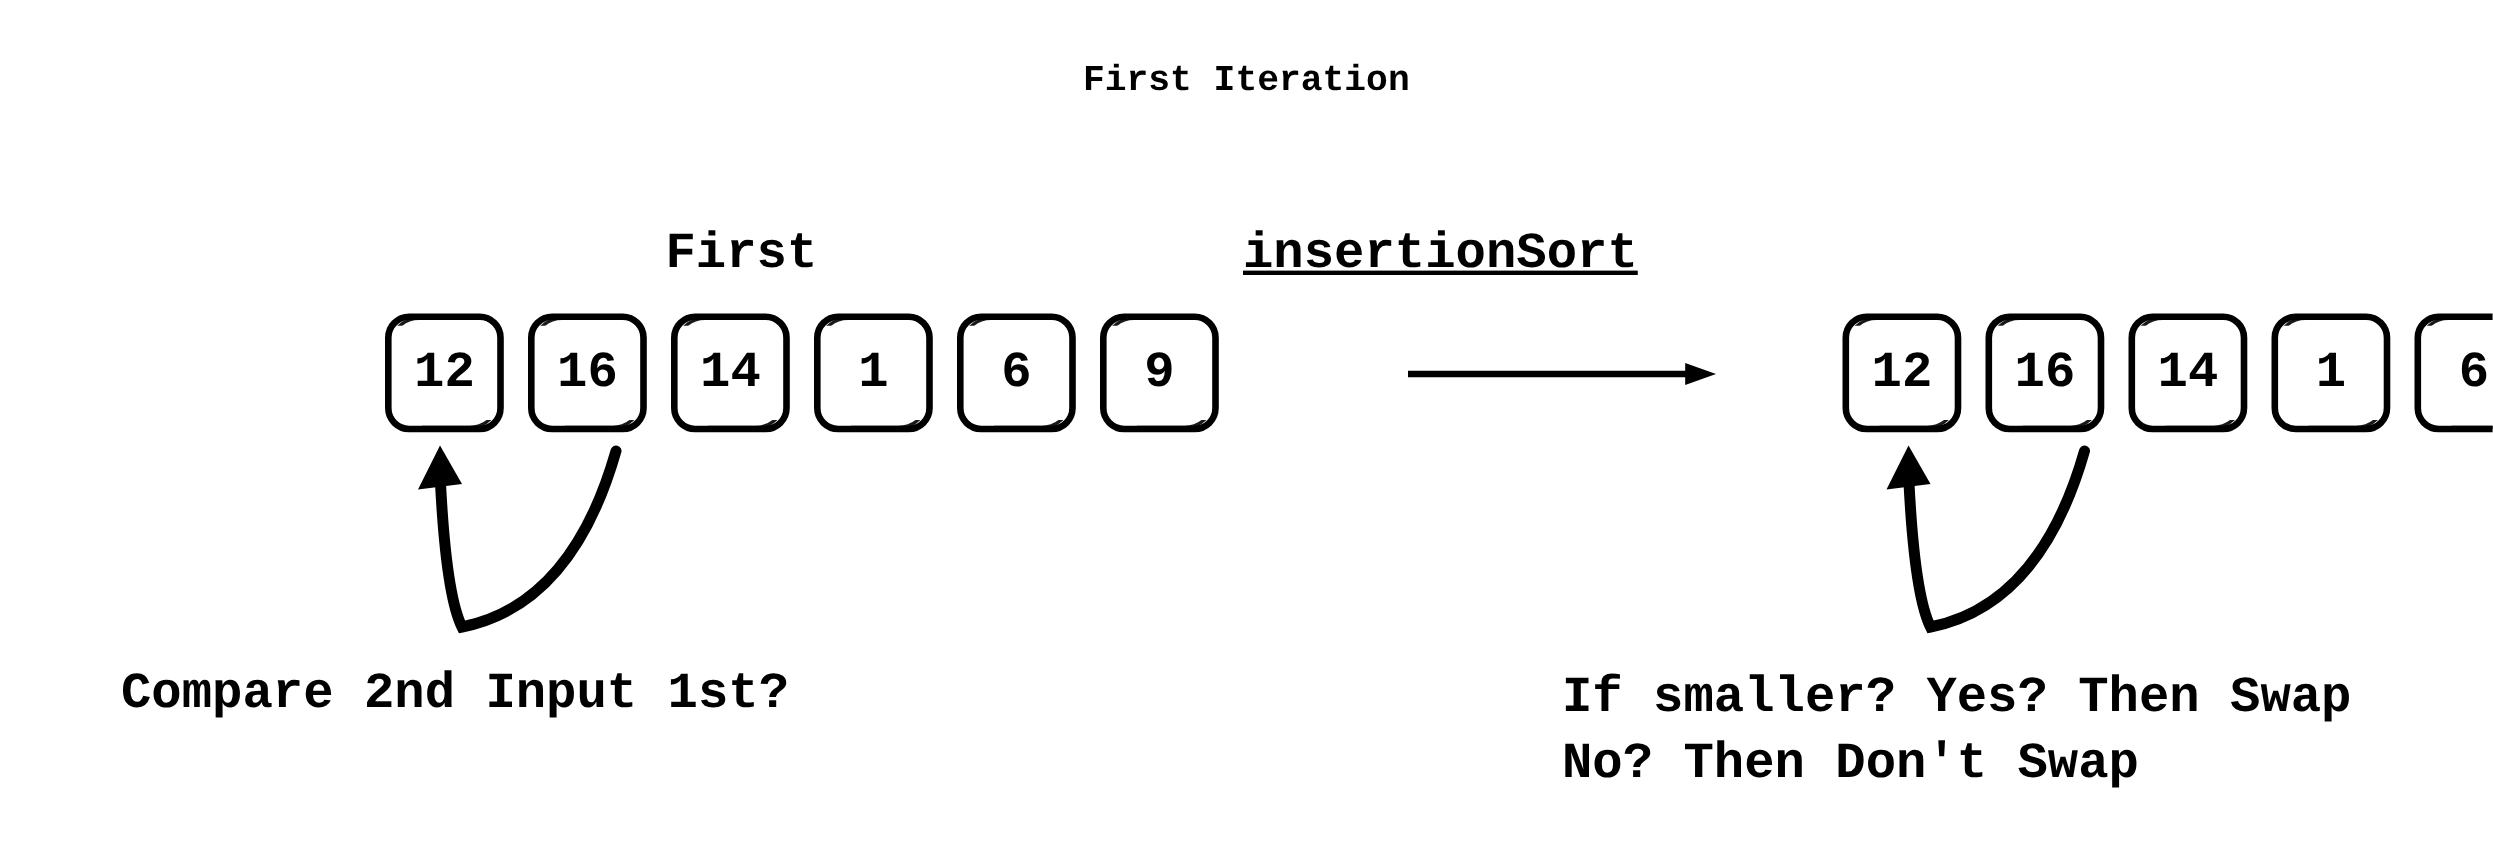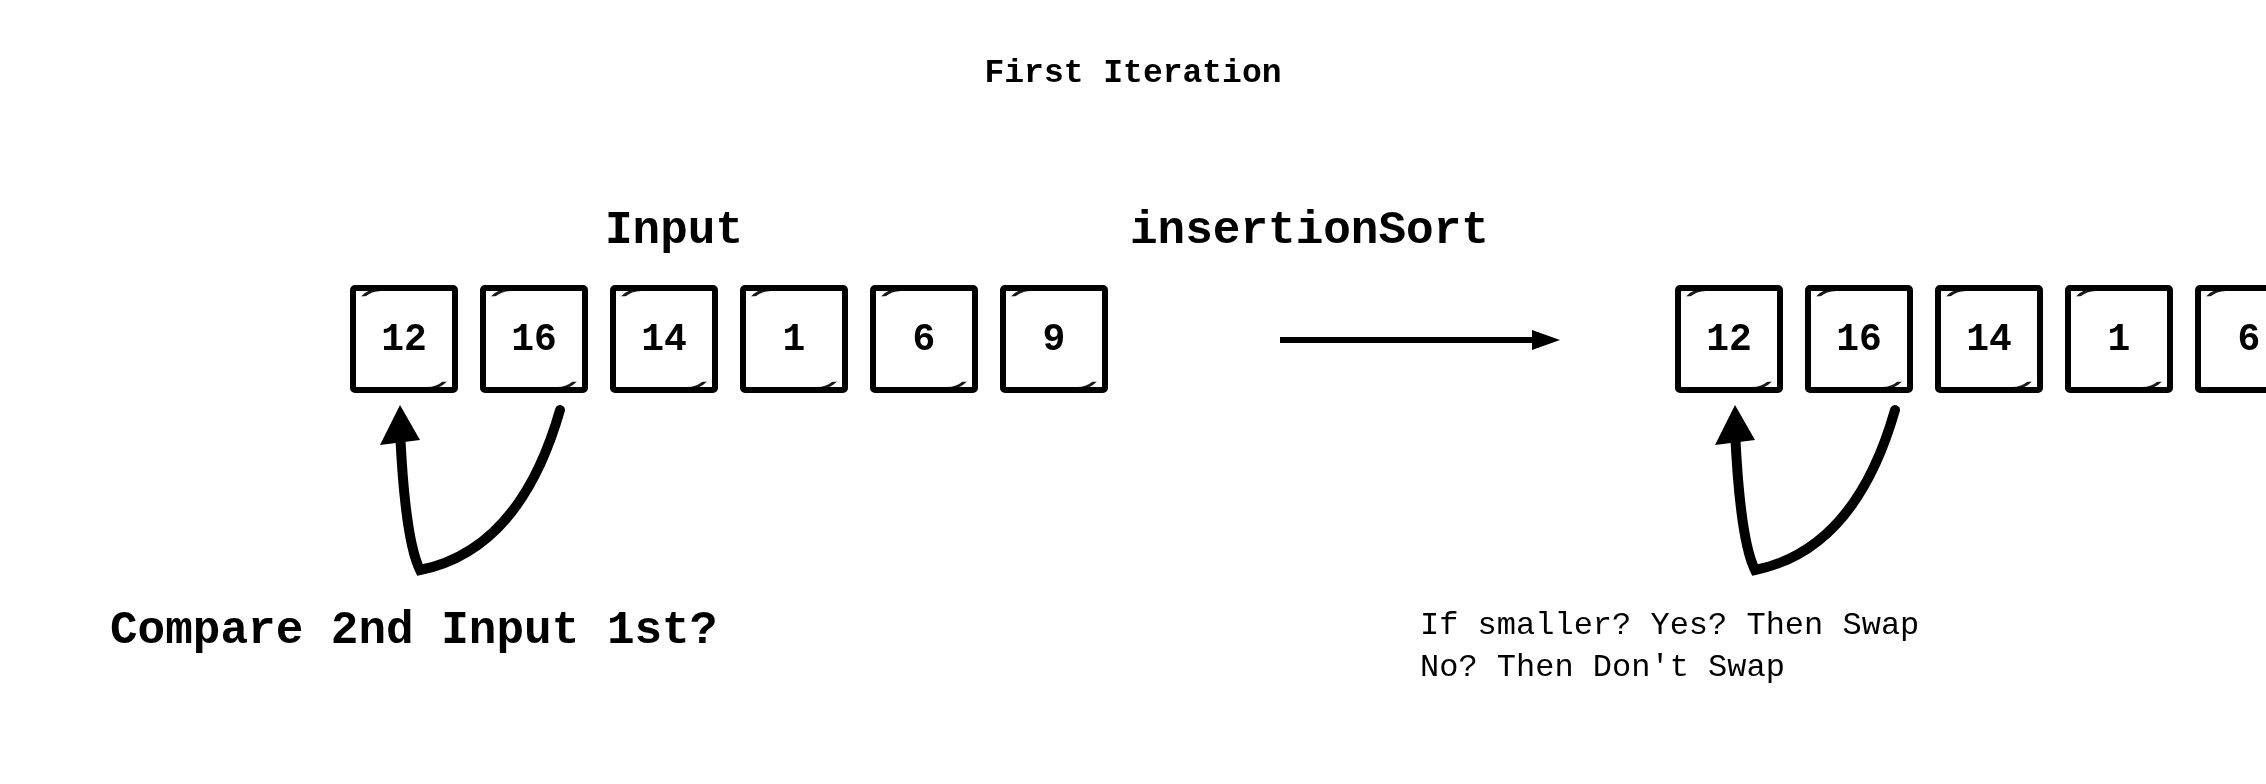--- a/index.html
+++ b/index.html
@@ -25,42 +25,43 @@
       left: 605px;
       font-size: 46px;
       font-weight: bold;
     }
     .sort-label {
       position: absolute;
       top: 205px;
       left: 1130px;
       font-size: 46px;
       font-weight: bold;
+      text-decoration: underline;
     }
     .array-row {
       position: absolute;
       top: 285px;
       display: flex;
       gap: 22px;
     }
     .array-left {
       left: 350px;
     }
     .array-right {
       left: 1675px;
     }
     .cell {
       width: 108px;
       height: 108px;
       border: 6px solid #000000;
-      border-radius: 5px;
+      border-radius: 22px;
       display: flex;
       align-items: center;
       justify-content: center;
-      font-size: 38px;
+      font-size: 46px;
       font-weight: bold;
       position: relative;
     }
     
     .cell::before {
       content: "";
       position: absolute;
       inset: -3px;
       border: 3px solid #000;
       border-radius: 28px;
@@ -87,22 +88,22 @@
       position: absolute;
       top: 605px;
       left: 110px;
       font-size: 46px;
       font-weight: bold;
     }
     .caption-right {
       position: absolute;
       top: 605px;
       left: 1420px;
-      font-size: 32px;
-      font-weight: normal;
+      font-size: 46px;
+      font-weight: bold;
       line-height: 1.3;
       white-space: pre;
     }
     .curved-arrow {
       position: absolute;
       width: 260px;
       height: 200px;
     }
     .curved-left {
       top: 400px;
@@ -111,21 +112,21 @@
     .curved-right {
       top: 400px;
       left: 1695px;
     }
   </style>
 </head>
 <body>
 
 <div class="title">First Iteration</div>
 
-<div class="input-label">Input</div>
+<div class="input-label">First</div>
 <div class="sort-label">insertionSort</div>
 
 <div class="array-row array-left">
   <div class="cell">12</div>
   <div class="cell">16</div>
   <div class="cell">14</div>
   <div class="cell">1</div>
   <div class="cell">6</div>
   <div class="cell">9</div>
 </div>

